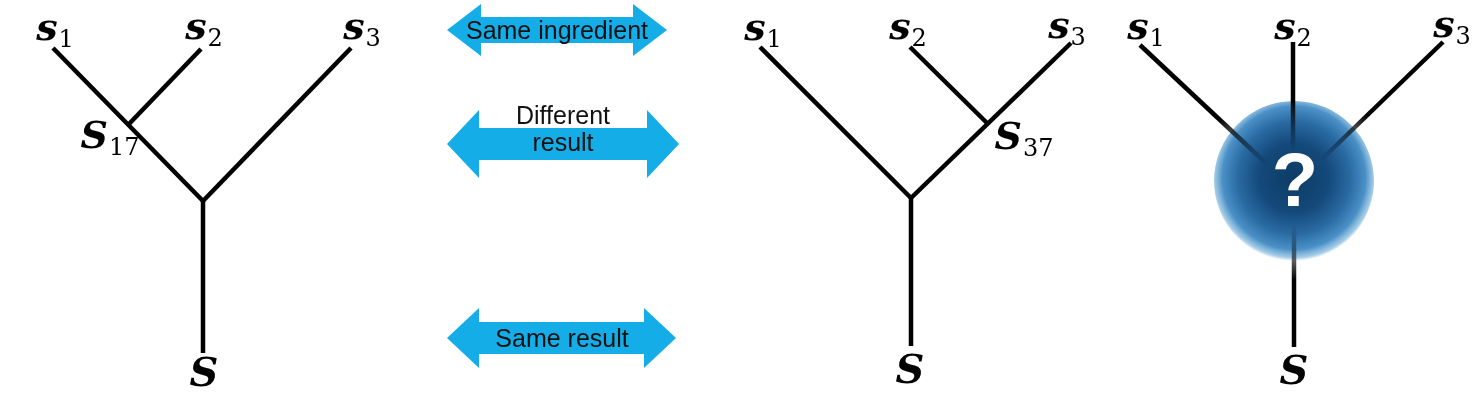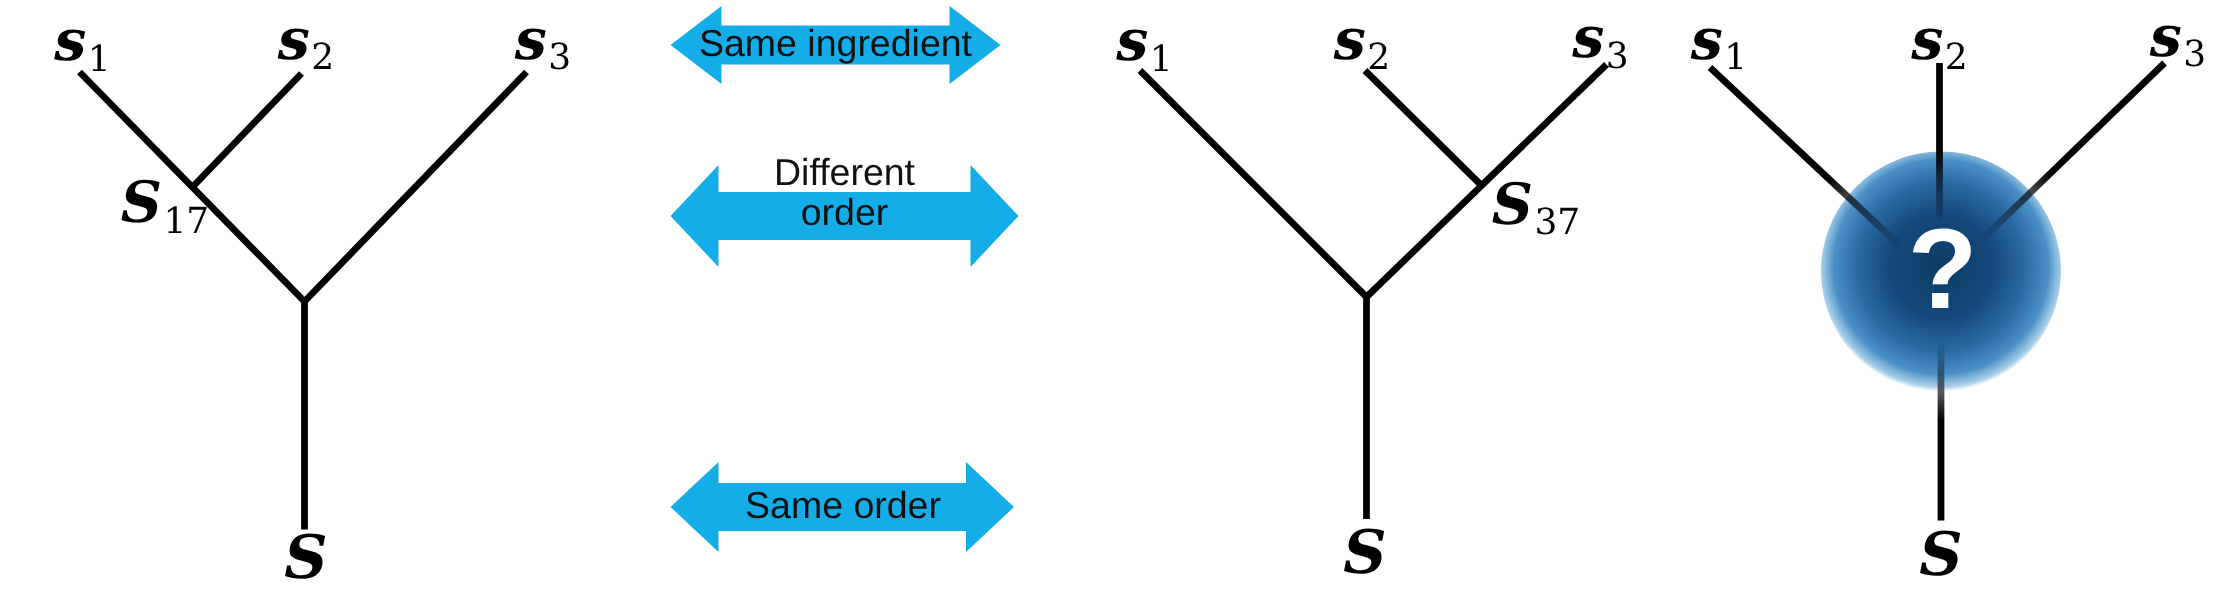--- a/index.html
+++ b/index.html
@@ -136,19 +136,19 @@
   <div class="math" style="left:1260px;top:26px"><span>s</span><span class="sub">2</span></div>
   <div class="math" style="left:1419px;top:24px"><span>s</span><span class="sub">3</span></div>
   <div class="qmark" style="left:1262px;top:182px">?</div>
   <div class="math big" style="left:1261px;top:370px"><span>S</span></div>
 
   <div class="alabel" style="left:524px;top:30px">
     <div>Same ingredient</div>
   </div>
   <div class="alabel" style="left:530px;top:129px">
     <div>Different</div>
-    <div>order</div>
+    <div>result</div>
   </div>
   <div class="alabel" style="left:529px;top:338px">
-    <div>Same order</div>
+    <div>Same result</div>
   </div>
 
 </div>
 
 </body></html>

